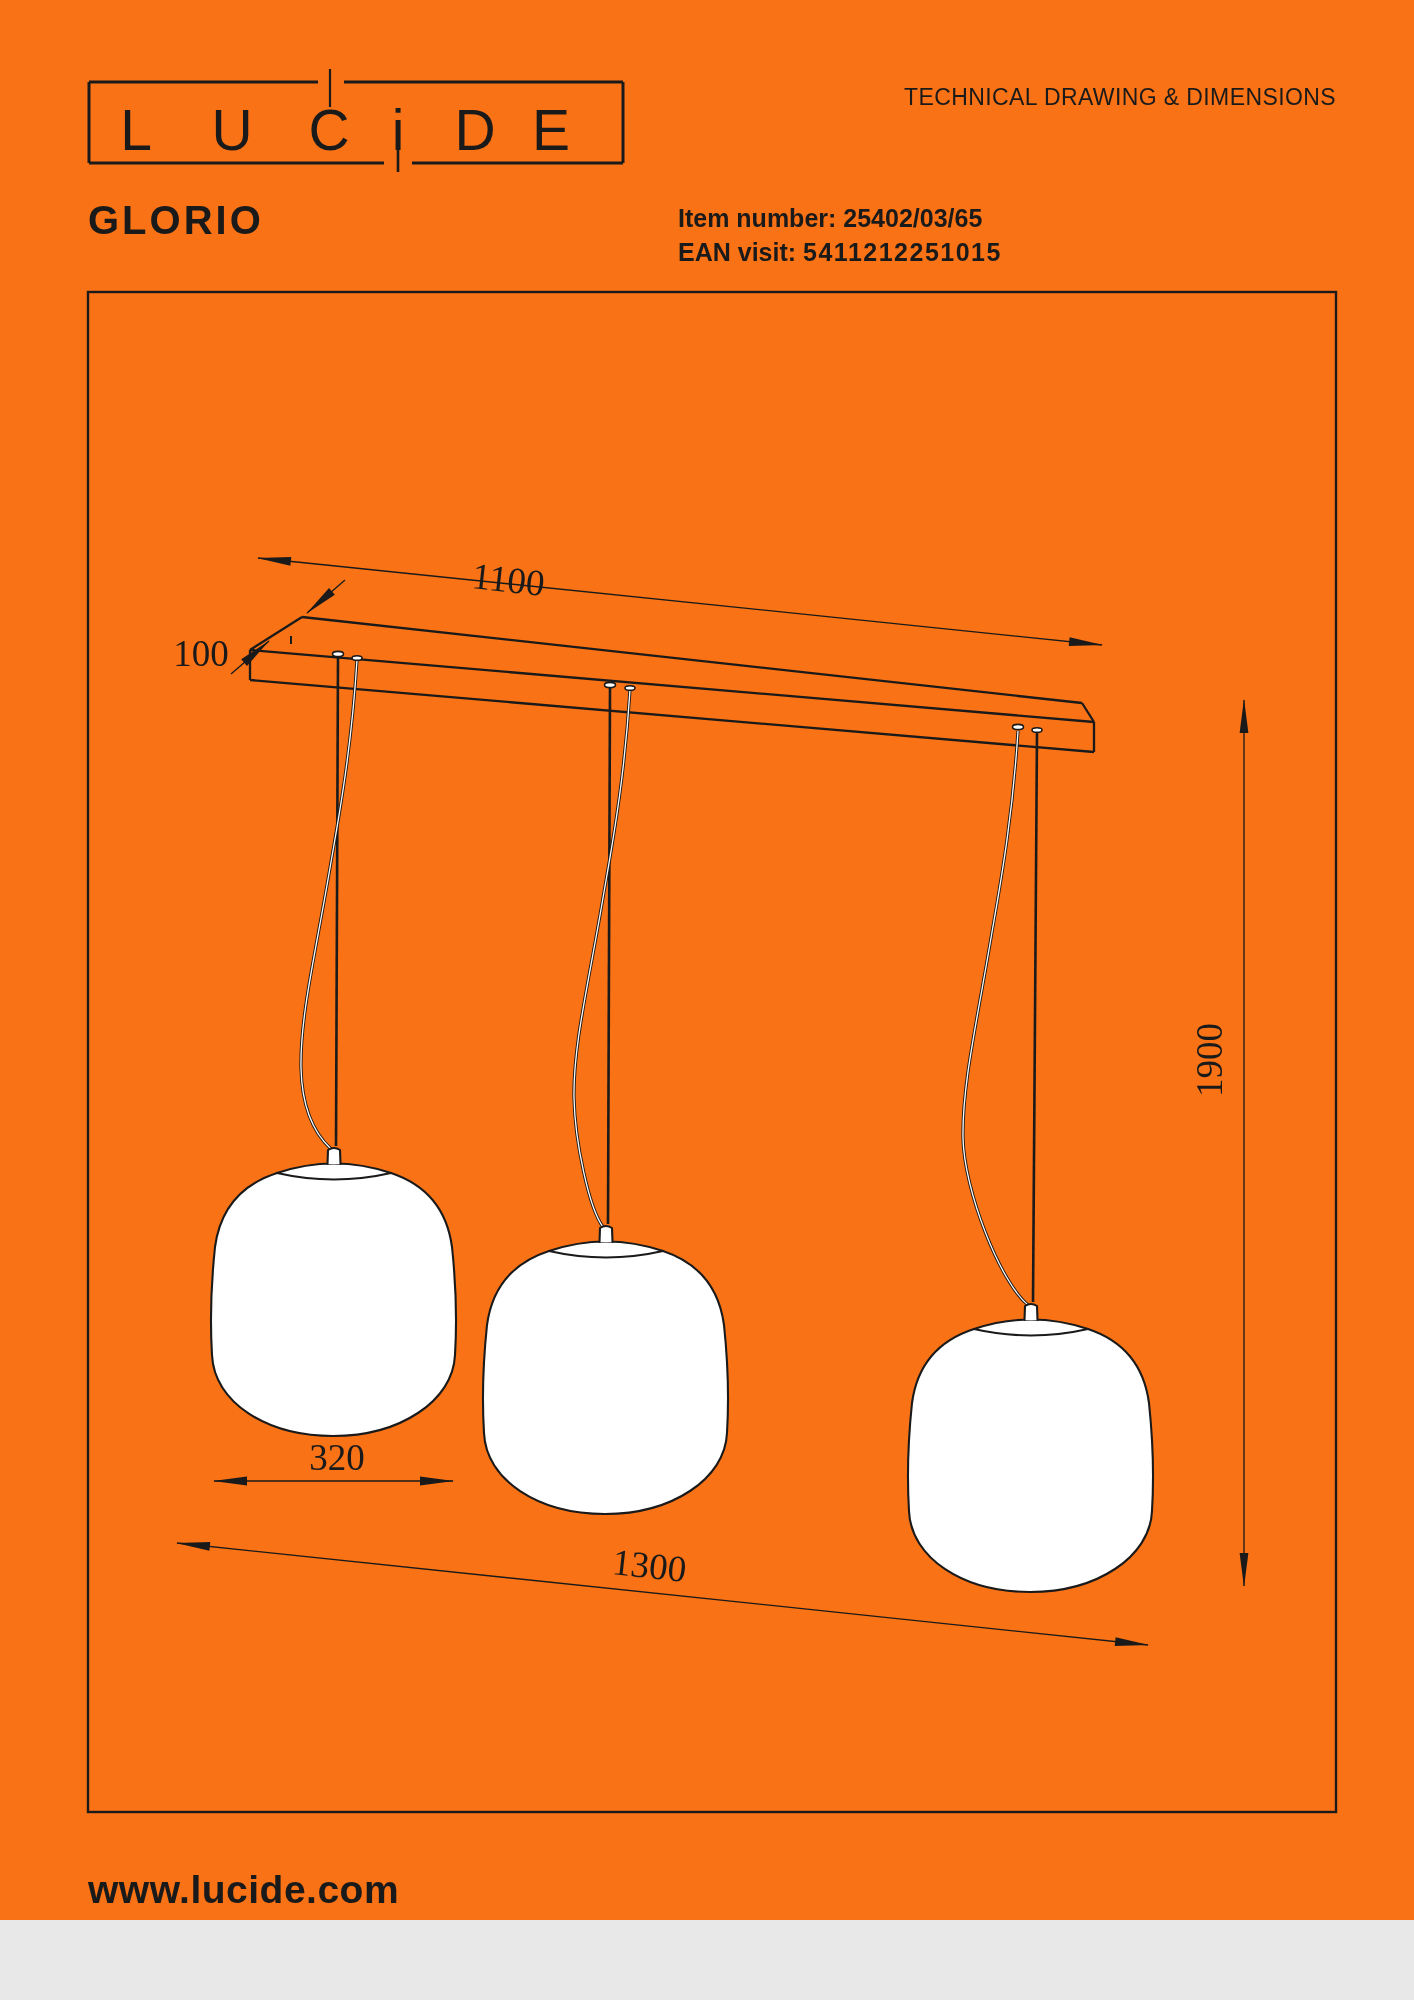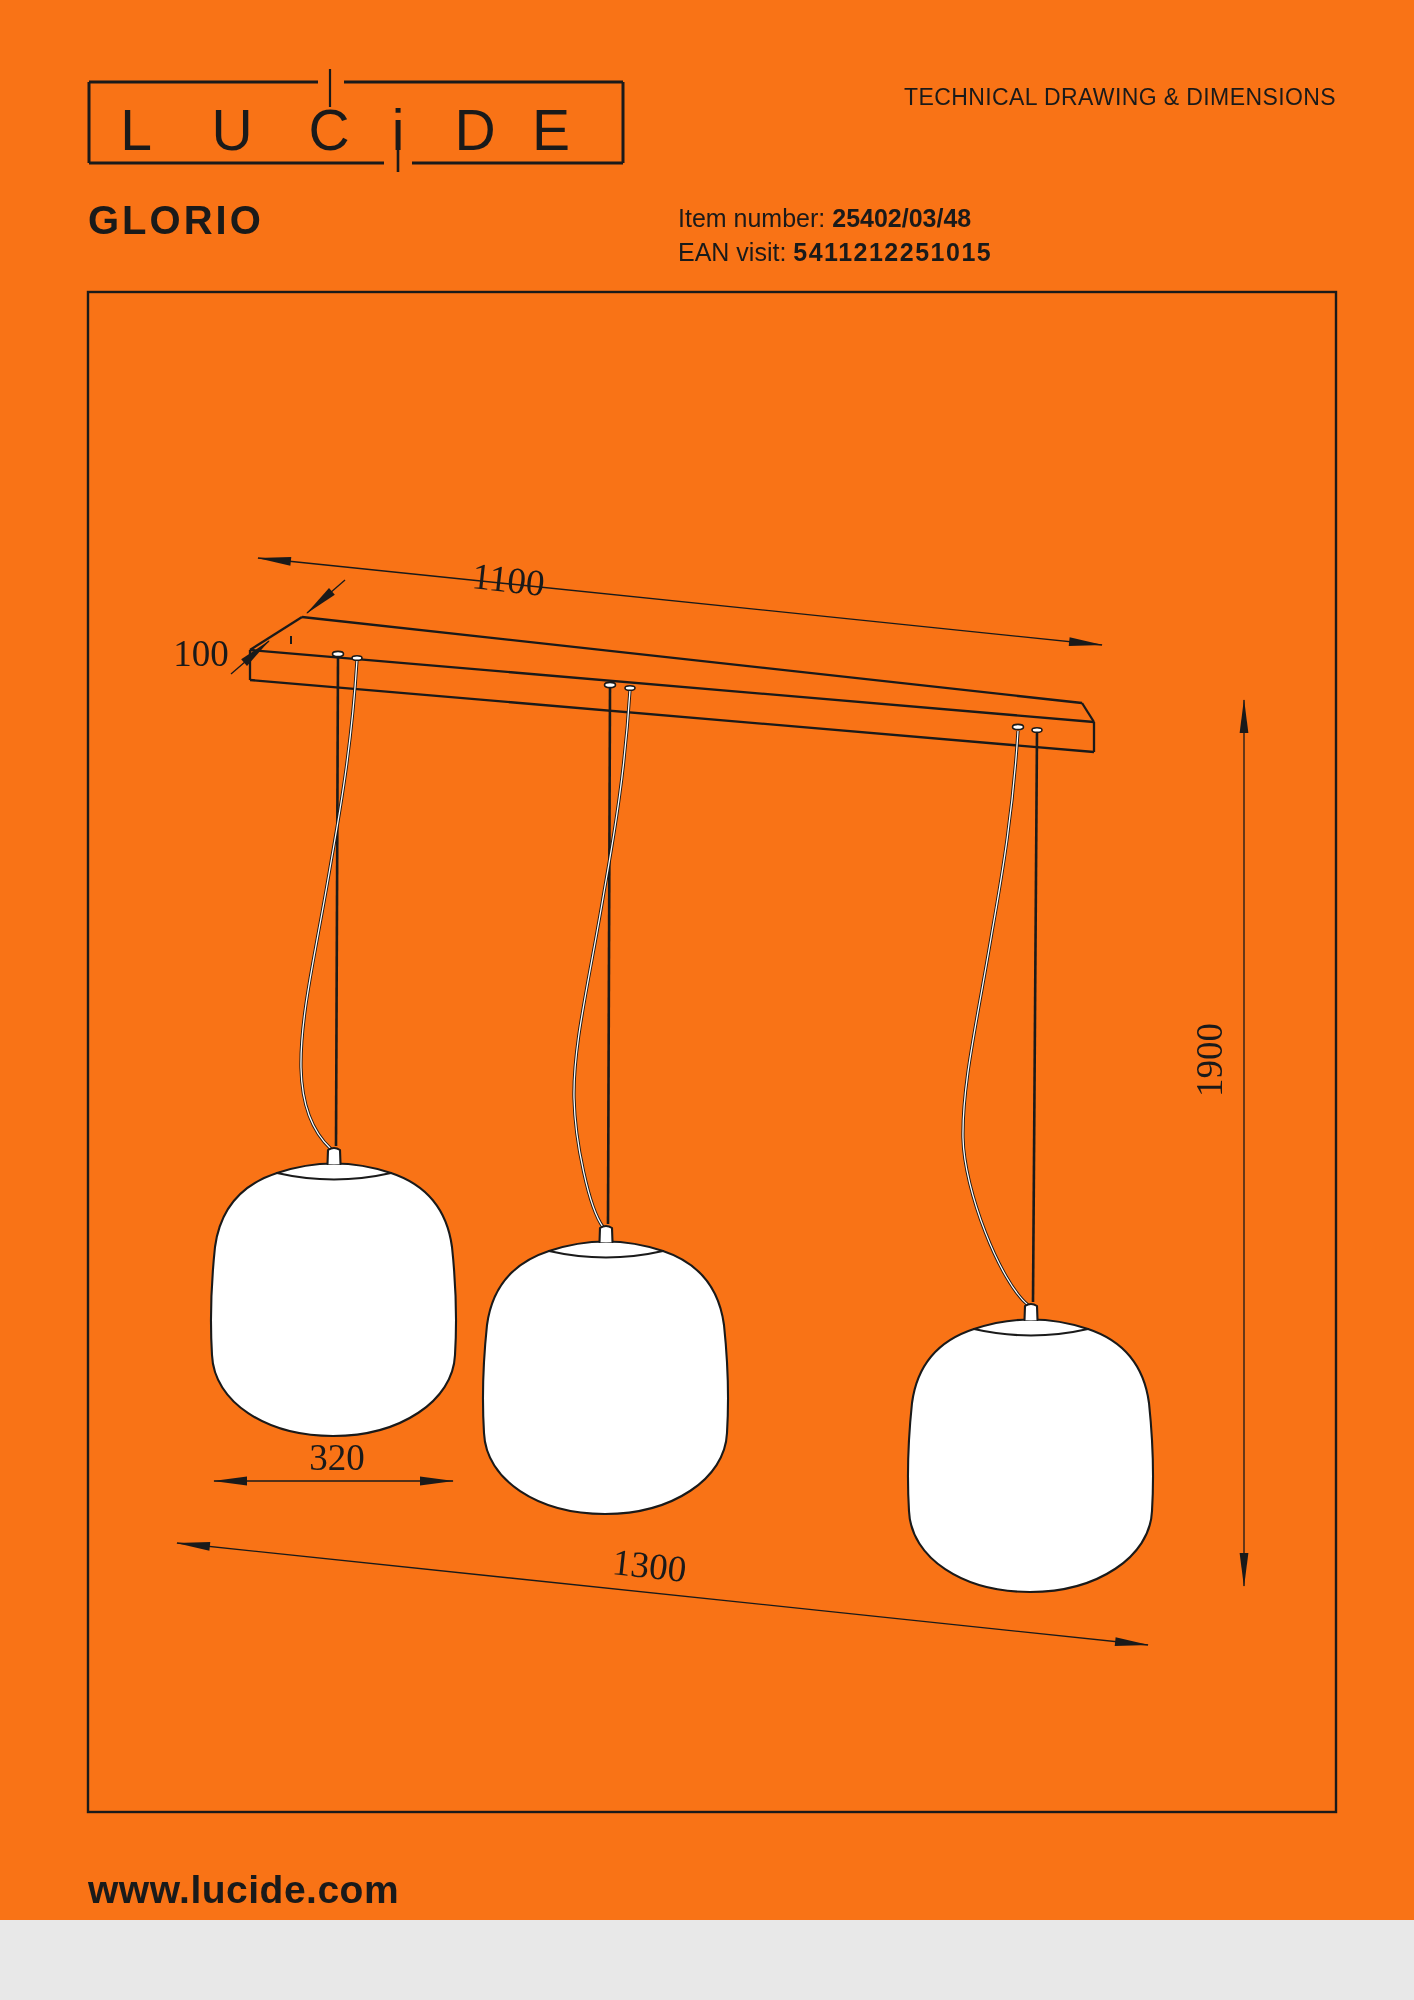--- a/index.html
+++ b/index.html
@@ -4,41 +4,41 @@
 <style>
   html,body{margin:0;padding:0;background:#e8e8e8;}
   .page{
     position:relative;width:1414px;height:1920px;background:#f97316;
     font-family:"Liberation Sans",sans-serif;color:#1a1a1a;overflow:hidden;margin:0 auto;
   }
   .abs{position:absolute;}
   .doc-type{top:84px;right:78px;font-size:23px;letter-spacing:.4px;font-weight:400;}
   .product-name{top:198px;left:88px;font-size:40px;font-weight:bold;letter-spacing:3px;}
   .code-line{left:678px;font-size:25px;white-space:nowrap;}
-  .code-line .lbl{font-weight:normal;margin-top:8px;}
+  .code-line .lbl{font-weight:bold;margin-top:8px;}
   .item-line{top:204px;font-weight:bold;}
   .ean-line{top:238px;}
   .ean-line .val{font-weight:700;letter-spacing:1.5px;}
   .footer-1{top:1836px;left:88px;font-size:27px;font-weight:bold;letter-spacing:.2px;}
   .footer-2{top:1868px;left:88px;font-size:39px;font-weight:bold;letter-spacing:.5px;}
   svg text.dim{font-family:"Liberation Serif","DejaVu Serif",serif;font-size:37px;fill:#1a1a1a;}
   svg text.logo-letter{font-family:"Liberation Sans",sans-serif;font-size:57px;font-weight:400;fill:#1a1a1a;}
 </style>
 </head>
 <body>
 
 <div class="page">
 
   <div class="abs doc-type">TECHNICAL DRAWING &amp; DIMENSIONS</div>
 
   <div class="abs product-name">GLORIO</div>
 
   <div class="abs code-line item-line">
     <span class="lbl">Item number:</span>
-    <span class="val">25402/03/48</span>
+    <span class="val">25402/03/65</span>
   </div>
 
   <div class="abs code-line ean-line">
     <span class="lbl">EAN visit:</span>
     <span class="val">5411212251015</span>
   </div>
 
   <div class="abs footer-2">www.lucide.com</div>
 
   <svg class="abs" style="top:0;left:0" width="1414" height="2000" viewBox="0 0 1414 2000">

